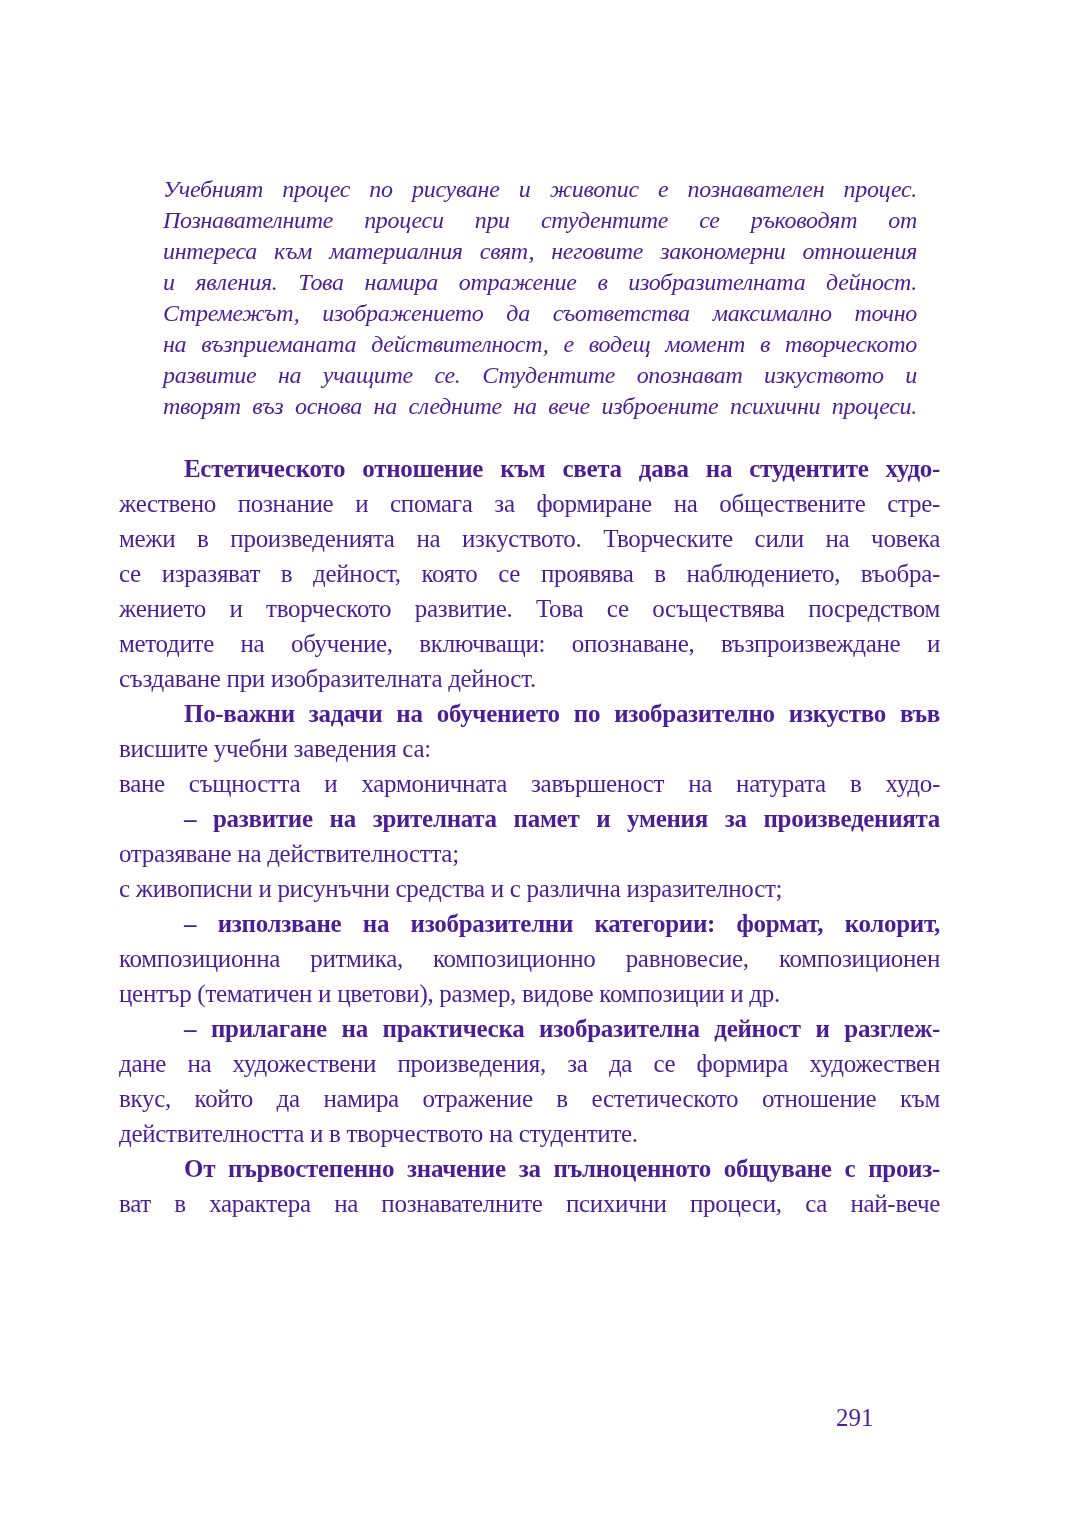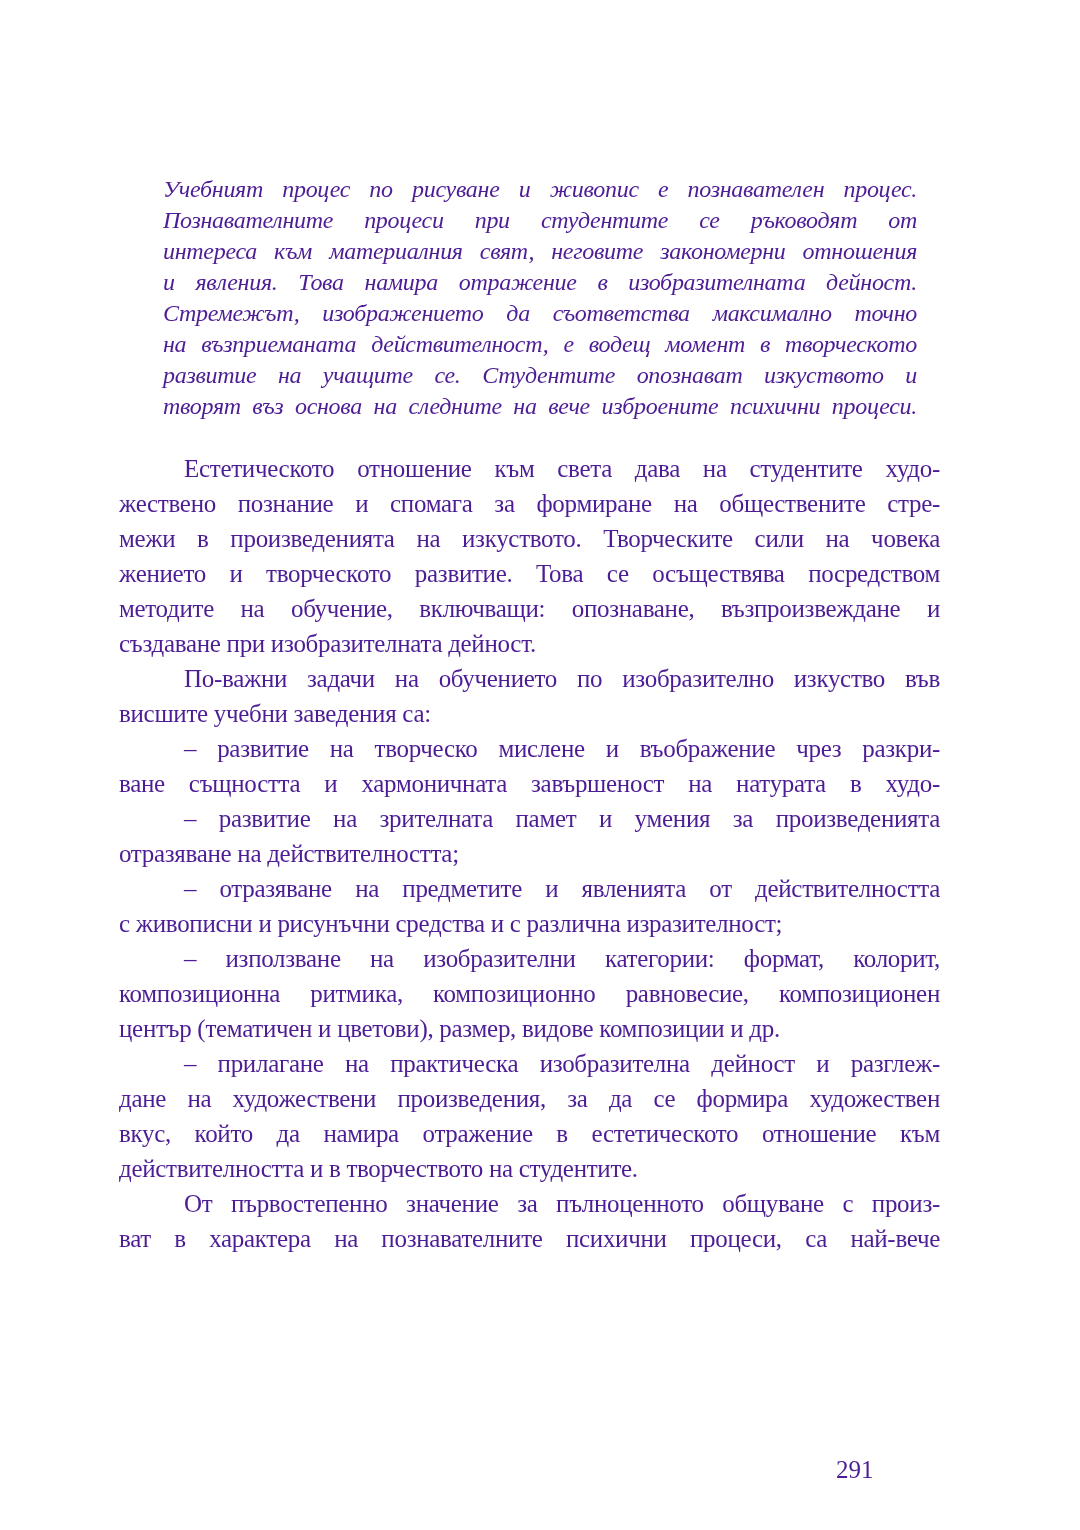--- a/index.html
+++ b/index.html
@@ -35,25 +35,26 @@
   .line {
     text-align: justify;
     text-align-last: justify;
   }
   .line.endline {
     text-align: right;
     text-align-last: left;
   }
   .line.first {
     padding-left: 65px;
+    font-weight: bold;
   }
   .page-number {
     position: absolute;
     left: 836px;
-    top: 1423px;
+    top: 1371px;
     font-size: 25px;
     line-height: 30px;
   }
 </style>
 </head>
 <body>
 
 <div class="page">
   <div class="quote-block" id="quote-block">
       <div class="line">Учебният процес по рисуване и живопис е познавателен процес.</div>
@@ -63,38 +64,37 @@
       <div class="line">Стремежът, изображението да съответства максимално точно</div>
       <div class="line">на възприеманата действителност, е водещ момент в творческото</div>
       <div class="line">развитие на учащите се. Студентите опознават изкуството и</div>
       <div class="line">творят въз основа на следните на вече изброените психични процеси.</div>
     </div>
   <div class="body-text" id="body-text">
       <div>
         <div class="line first">Естетическото отношение към света дава на студентите худо-</div>
         <div class="line">жествено познание и спомага за формиране на обществените стре-</div>
         <div class="line">межи в произведенията на изкуството. Творческите сили на човека</div>
+        <div class="line">се изразяват в дейност, която се проявява в наблюдението, въобра-</div>
         <div class="line">жението и творческото развитие. Това се осъществява посредством</div>
         <div class="line">методите на обучение, включващи: опознаване, възпроизвеждане и</div>
         <div class="line endline">създаване при изобразителната дейност.</div>
       </div>
       <div>
         <div class="line first">По-важни задачи на обучението по изобразително изкуство във</div>
         <div class="line endline">висшите учебни заведения са:</div>
       </div>
       <div>
-        <div class="line first">– развитие на творческо мислене и въображение чрез разкри-</div>
         <div class="line">ване същността и хармоничната завършеност на натурата в худо-</div>
       </div>
       <div>
         <div class="line first">– развитие на зрителната памет и умения за произведенията</div>
         <div class="line endline">отразяване на действителността;</div>
       </div>
       <div>
-        <div class="line first">– отразяване на предметите и явленията от действителността</div>
         <div class="line endline">с живописни и рисунъчни средства и с различна изразителност;</div>
       </div>
       <div>
         <div class="line first">– използване на изобразителни категории: формат, колорит,</div>
         <div class="line">композиционна ритмика, композиционно равновесие, композиционен</div>
         <div class="line endline">център (тематичен и цветови), размер, видове композиции и др.</div>
       </div>
       <div>
         <div class="line first">– прилагане на практическа изобразителна дейност и разглеж-</div>
         <div class="line">дане на художествени произведения, за да се формира художествен</div>

